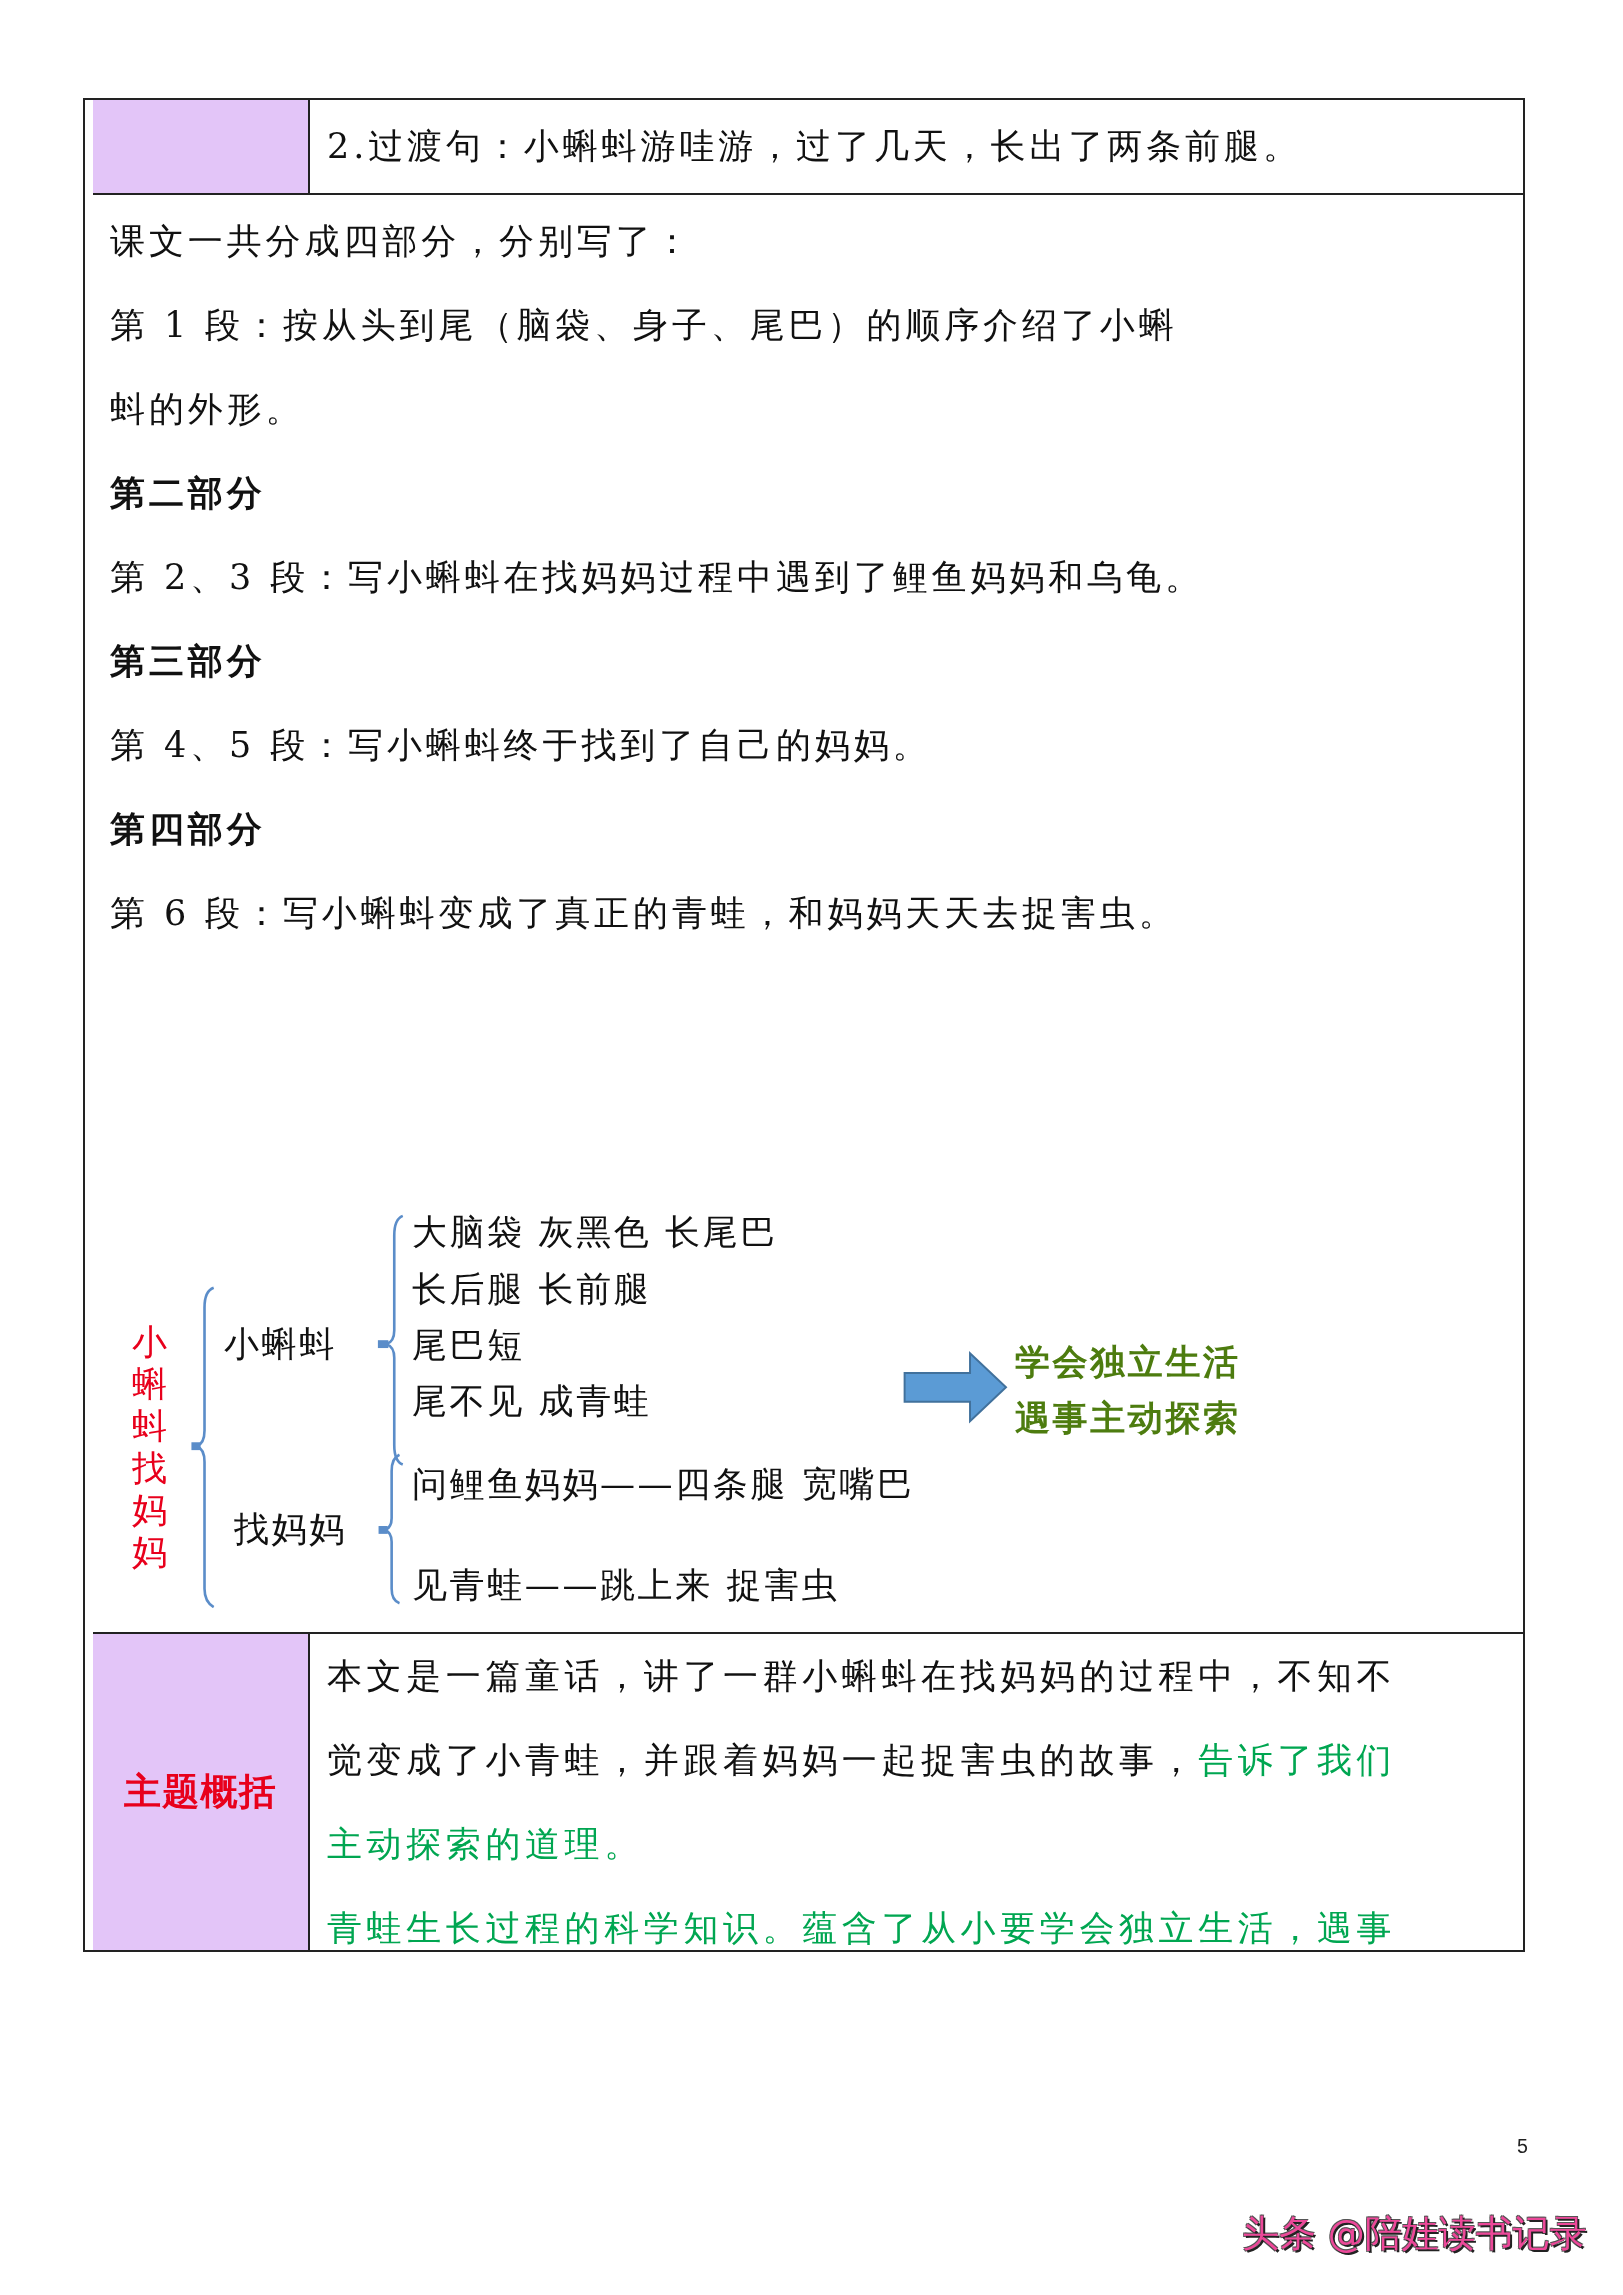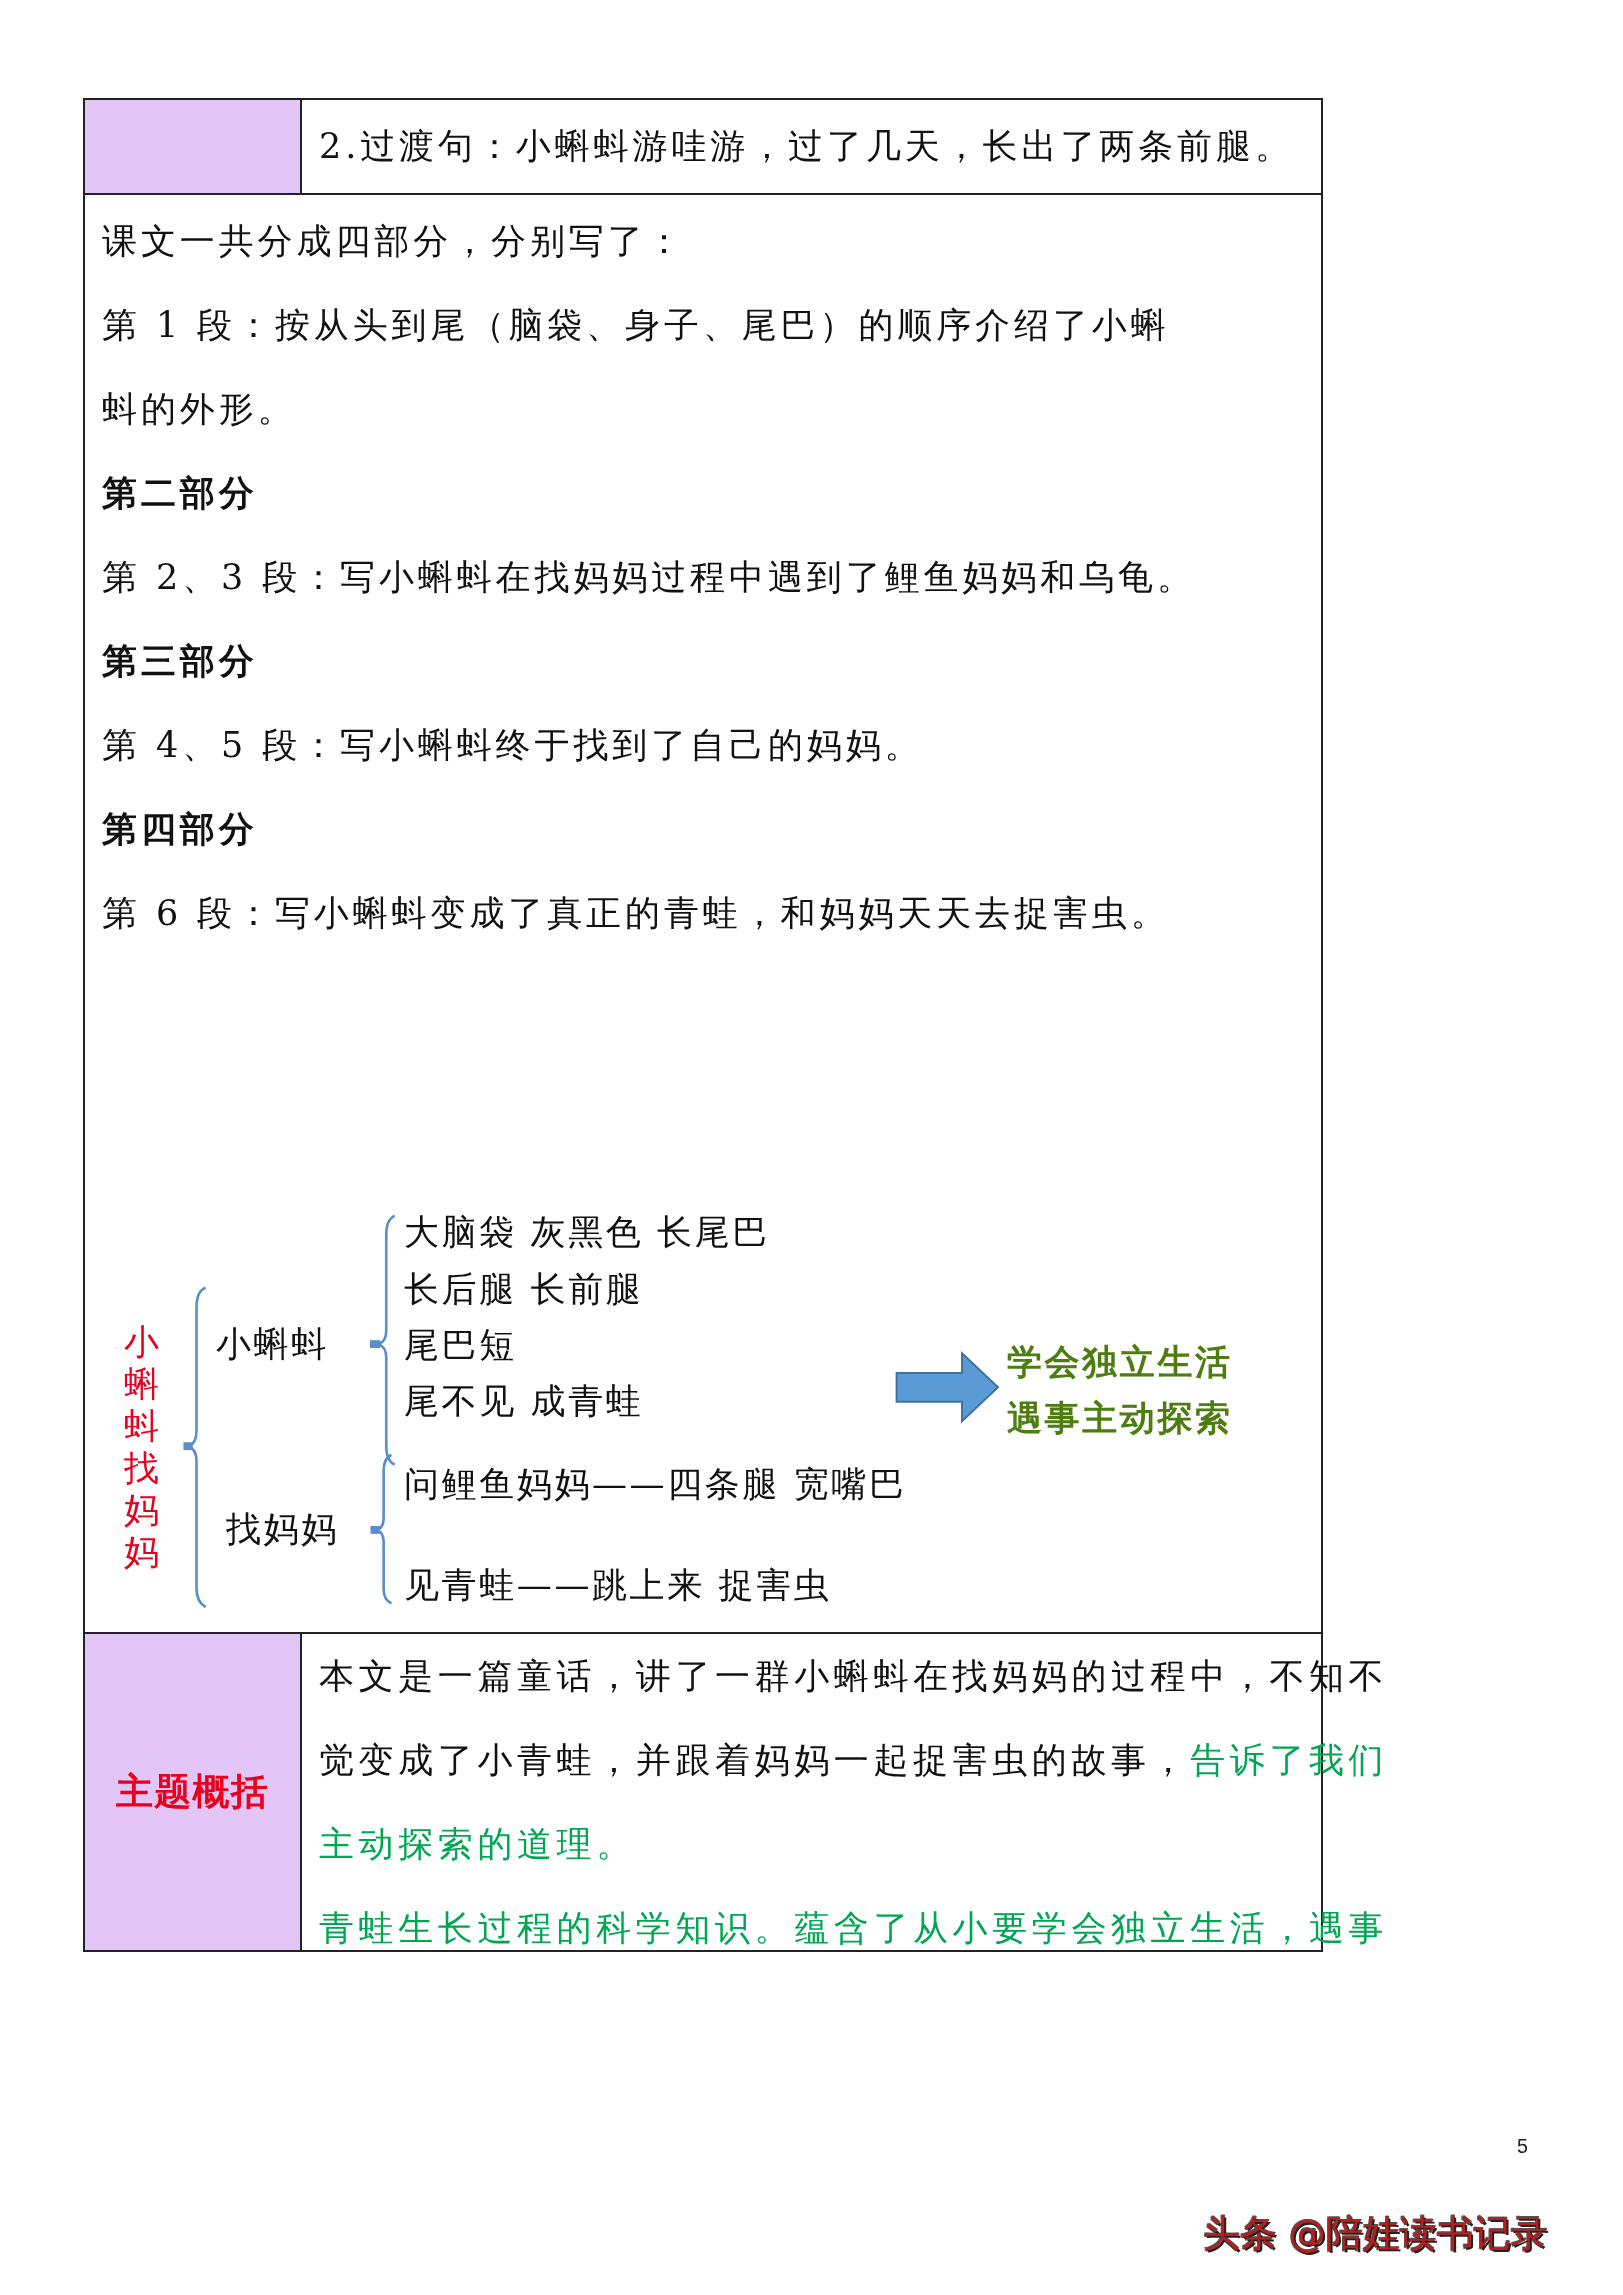--- a/index.html
+++ b/index.html
@@ -7,23 +7,24 @@
       width: 1623px; height: 2295px;
       background: #ffffff;
       position: relative;
       font-family: "DejaVu Serif", "Liberation Serif", serif;
       color: #111;
       overflow: hidden;
     }
     .tbl {
       position: absolute;
       left: 83px; top: 98px;
-      width: 1240px;
+      width: 1442px;
       border: 2px solid #222;
       box-sizing: border-box;
+      padding-left: 8px;
     }
     .row { display: flex; border-top: 2px solid #222; box-sizing: border-box; }
     .row:first-child { border-top: none; }
     .label-cell {
       width: 217px; flex: 0 0 217px;
       background: #E3C5F8;
       border-right: 2px solid #222;
       display: flex; align-items: center; justify-content: center;
       box-sizing: border-box;
     }
@@ -84,24 +85,24 @@
 
     .page-num {
       position: absolute;
       left: 1517px; top: 2135px;
       font-family: "Liberation Sans", sans-serif;
       font-size: 19.6px;
       color: #222;
     }
     .watermark {
       position: absolute;
-      left: 1203px; top: 2209px;
+      left: 1242px; top: 2209px;
       font-family: "DejaVu Sans", sans-serif;
       font-size: 37px;
-      color: #b91c1c;
+      color: #ec4899;
       text-shadow: 2px 2px 0 #222, -0.7px -0.7px 0 #555, 0.7px -0.7px 0 #555, -0.7px 0.7px 0 #555;
       white-space: nowrap;
     }
   </style>
 </head>
 <body>
 
 <div class="tbl">
 
   <div class="row row1">

